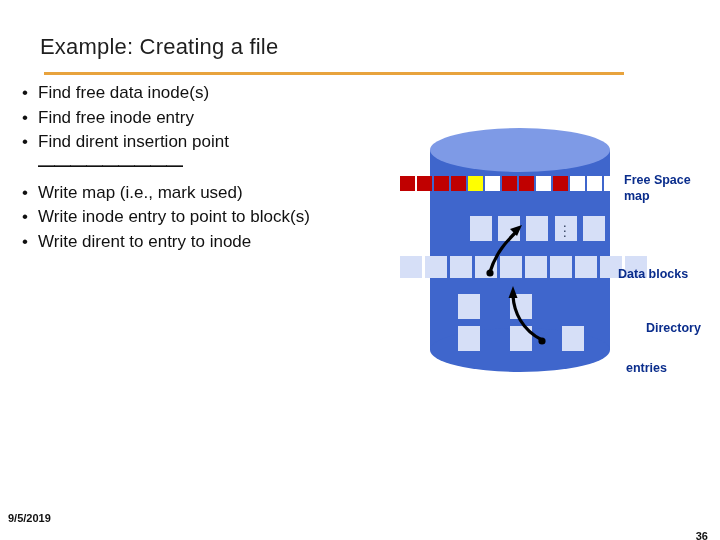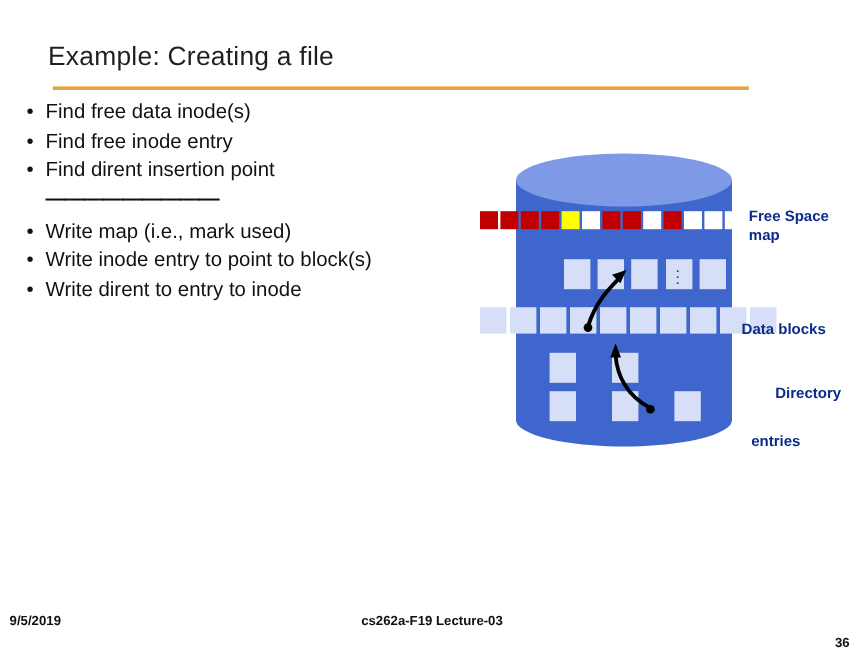--- a/index.html
+++ b/index.html
@@ -311,16 +311,15 @@
     <polygon points="522,225 510,229 517,236" fill="#000000"></polygon>
     <circle cx="490" cy="273" r="3.6" fill="#000000"></circle>
   </svg>
 
   <div class="rlabel lbl-free">Free Space map</div>
   <div class="rlabel lbl-data">Data blocks</div>
   <div class="rlabel lbl-dir">Directory</div>
   <div class="rlabel lbl-ent">entries</div>
 
   <div class="footer-date">9/5/2019</div>
-  <div class="footer-center">cs262a-F19 Lecture-03</div>
   <div class="footer-page">36</div>
 
 </div>
 
 </body></html>

